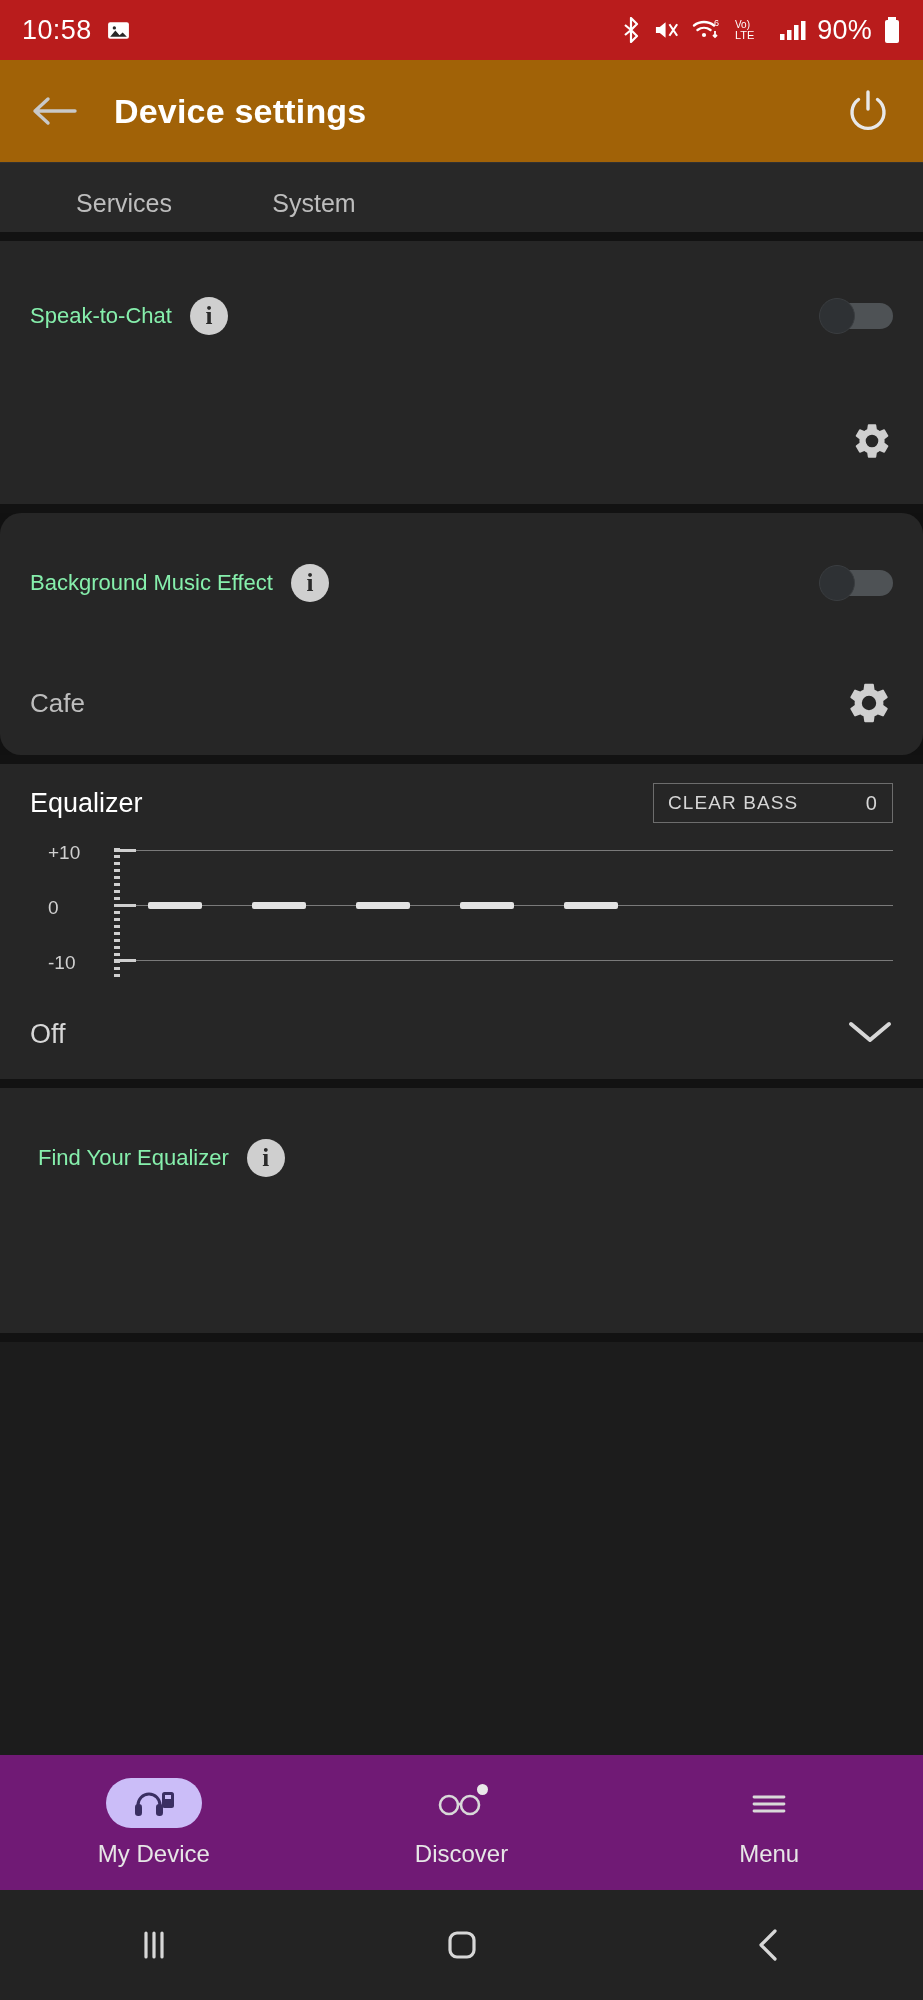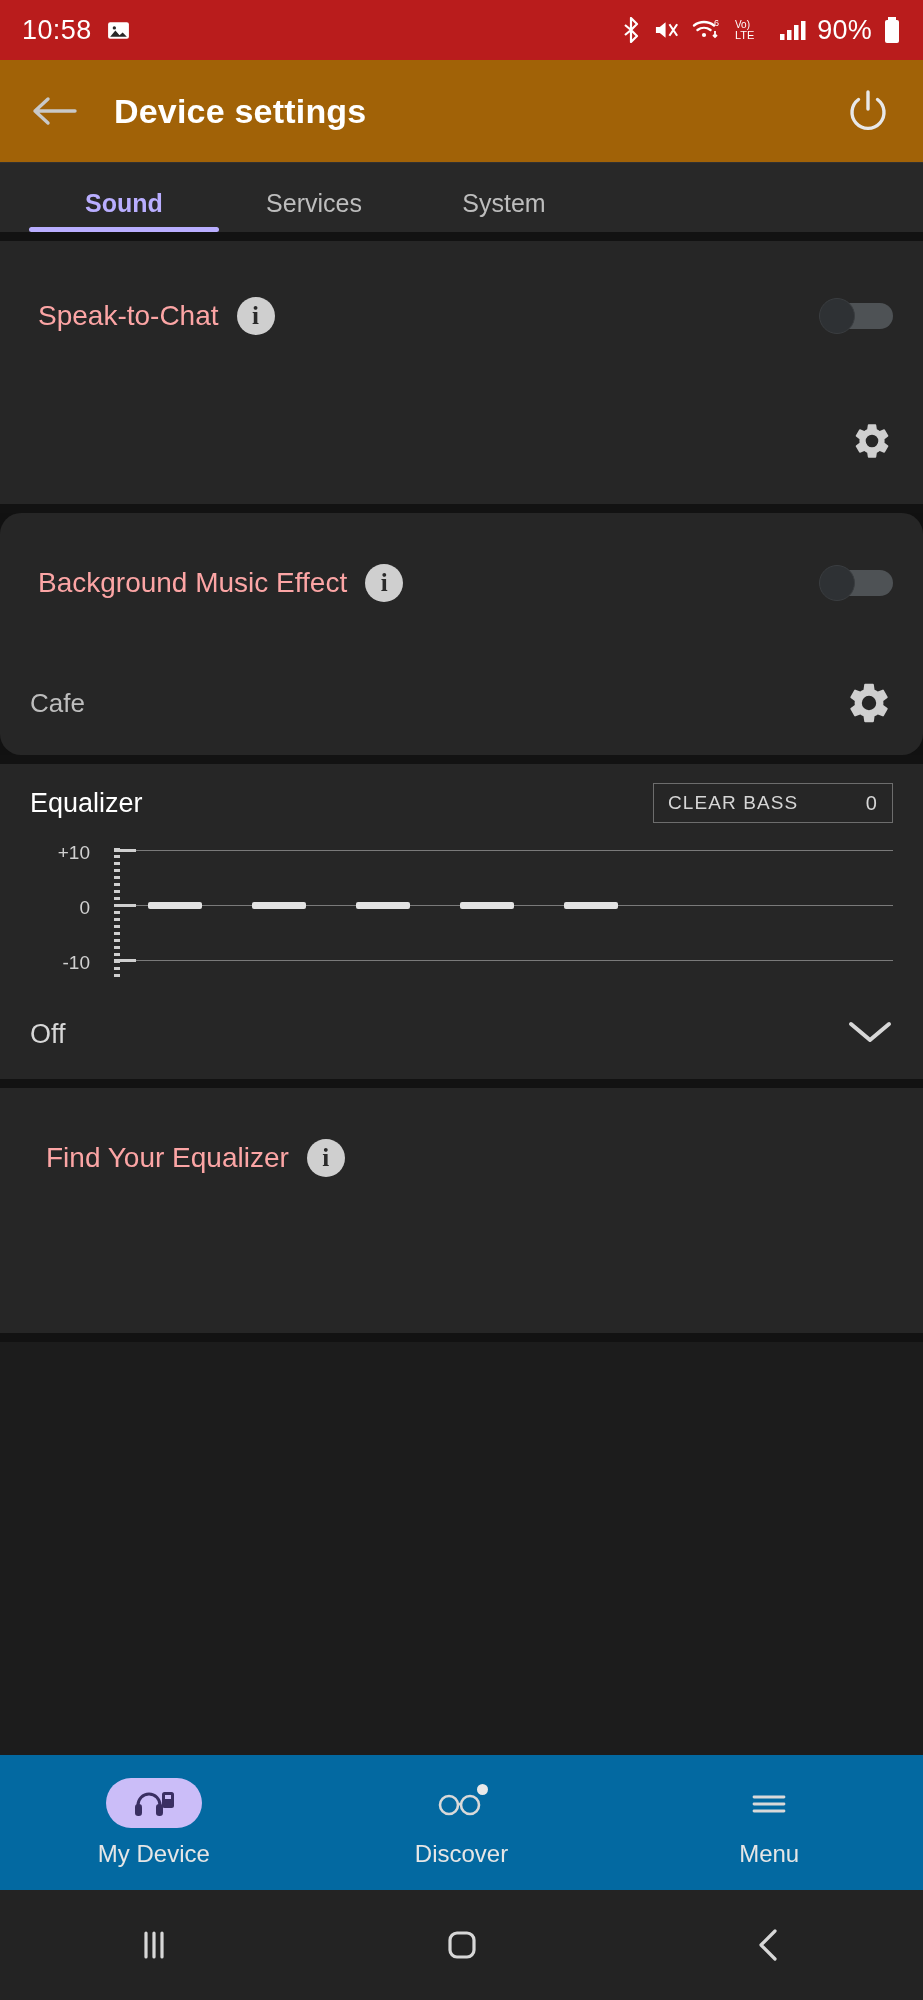--- a/index.html
+++ b/index.html
@@ -68,21 +68,21 @@
   .content{ width:100%; background:#111111; }
   .gap{ height:9px; background:#121212; }
 
   .card{ background:#262626; width:100%; position:relative; }
 
   .row{
     display:flex; align-items:center;
     padding:0 30px;
   }
   .row-title{
-    font-size:28px; color:#fca5a5;margin-left:8px;
+    font-size:22px; color:#86efac;
   }
   .row-sub{
     font-size:26px; color:#bdbdbd;
   }
   .info-icon{
     width:38px; height:38px; border-radius:50%;
     background:#cfcfcf;
     color:#2a2a2a;
     font-size:25px; font-weight:bold;
     font-family:"Liberation Serif", serif;
@@ -132,21 +132,21 @@
     height:40px; min-width:240px;
     display:flex; align-items:center; justify-content:space-between;
     padding:0 14px;
     font-size:19px; letter-spacing:1.1px;
     color:#d6d6d6;
   }
   .clearbass .cb-val{ font-size:20px; color:#d6d6d6; margin-left:22px; }
 
   .eq-graph{ position:relative; height:150px; margin:0 30px 0 30px; }
   .eq-ylabel{
-    position:absolute; left:2px; width:58px; text-align:right;
+    position:absolute; left:18px; width:58px; text-align:left;
     font-size:19px; color:#d0d0d0;
   }
   .eq-axis{
     position:absolute; left:84px; top:6px; width:6px; height:130px;
     background:repeating-linear-gradient(to bottom,#cfcfcf 0 3px, transparent 3px 7px);
   }
   .eq-axis-solid{
     position:absolute; left:84px; width:22px; height:3px; background:#cfcfcf;
   }
   .eq-gridline{
@@ -168,21 +168,21 @@
   .fye-action{ height:100px; display:flex; align-items:center; justify-content:flex-end; padding:0 30px; }
   .start-btn{
     font-size:27px; font-weight:bold; letter-spacing:1.2px;
     color:#b9aeff;
   }
 
   
   .bottomnav{
     position:absolute; left:0; bottom:110px;
     width:100%; height:135px;
-    background:#0369a1;
+    background:#701a75;
     display:flex; align-items:center;
   }
   .navitem{
     flex:1; display:flex; flex-direction:column; align-items:center; justify-content:center; gap:12px;
     position:relative;
   }
   .nav-pill{
     width:96px; height:50px; border-radius:25px;
     background:#cbbdf8;
     display:flex; align-items:center; justify-content:center;
@@ -277,24 +277,20 @@
   <span class="appbar-title">Device settings</span>
   <span class="power-btn">
     <svg width="46" height="46" viewBox="0 0 46 46">
         <path d="M13.5 11.5a16 16 0 1 0 19 0" stroke="#e8e8e8" stroke-width="3.4" fill="none" stroke-linecap="round"></path>
         <path d="M23 4v17" stroke="#e8e8e8" stroke-width="3.4" fill="none" stroke-linecap="round"></path>
       </svg>
   </span>
 </div>
 
 <div class="tabs">
-  <div class="tab active">
-    <span>Sound</span>
-    <span class="underline"></span>
-  </div>
   <div class="tab">
     <span>Services</span>
   </div>
   <div class="tab">
     <span>System</span>
   </div>
 </div>
 
 <div class="content">
 

